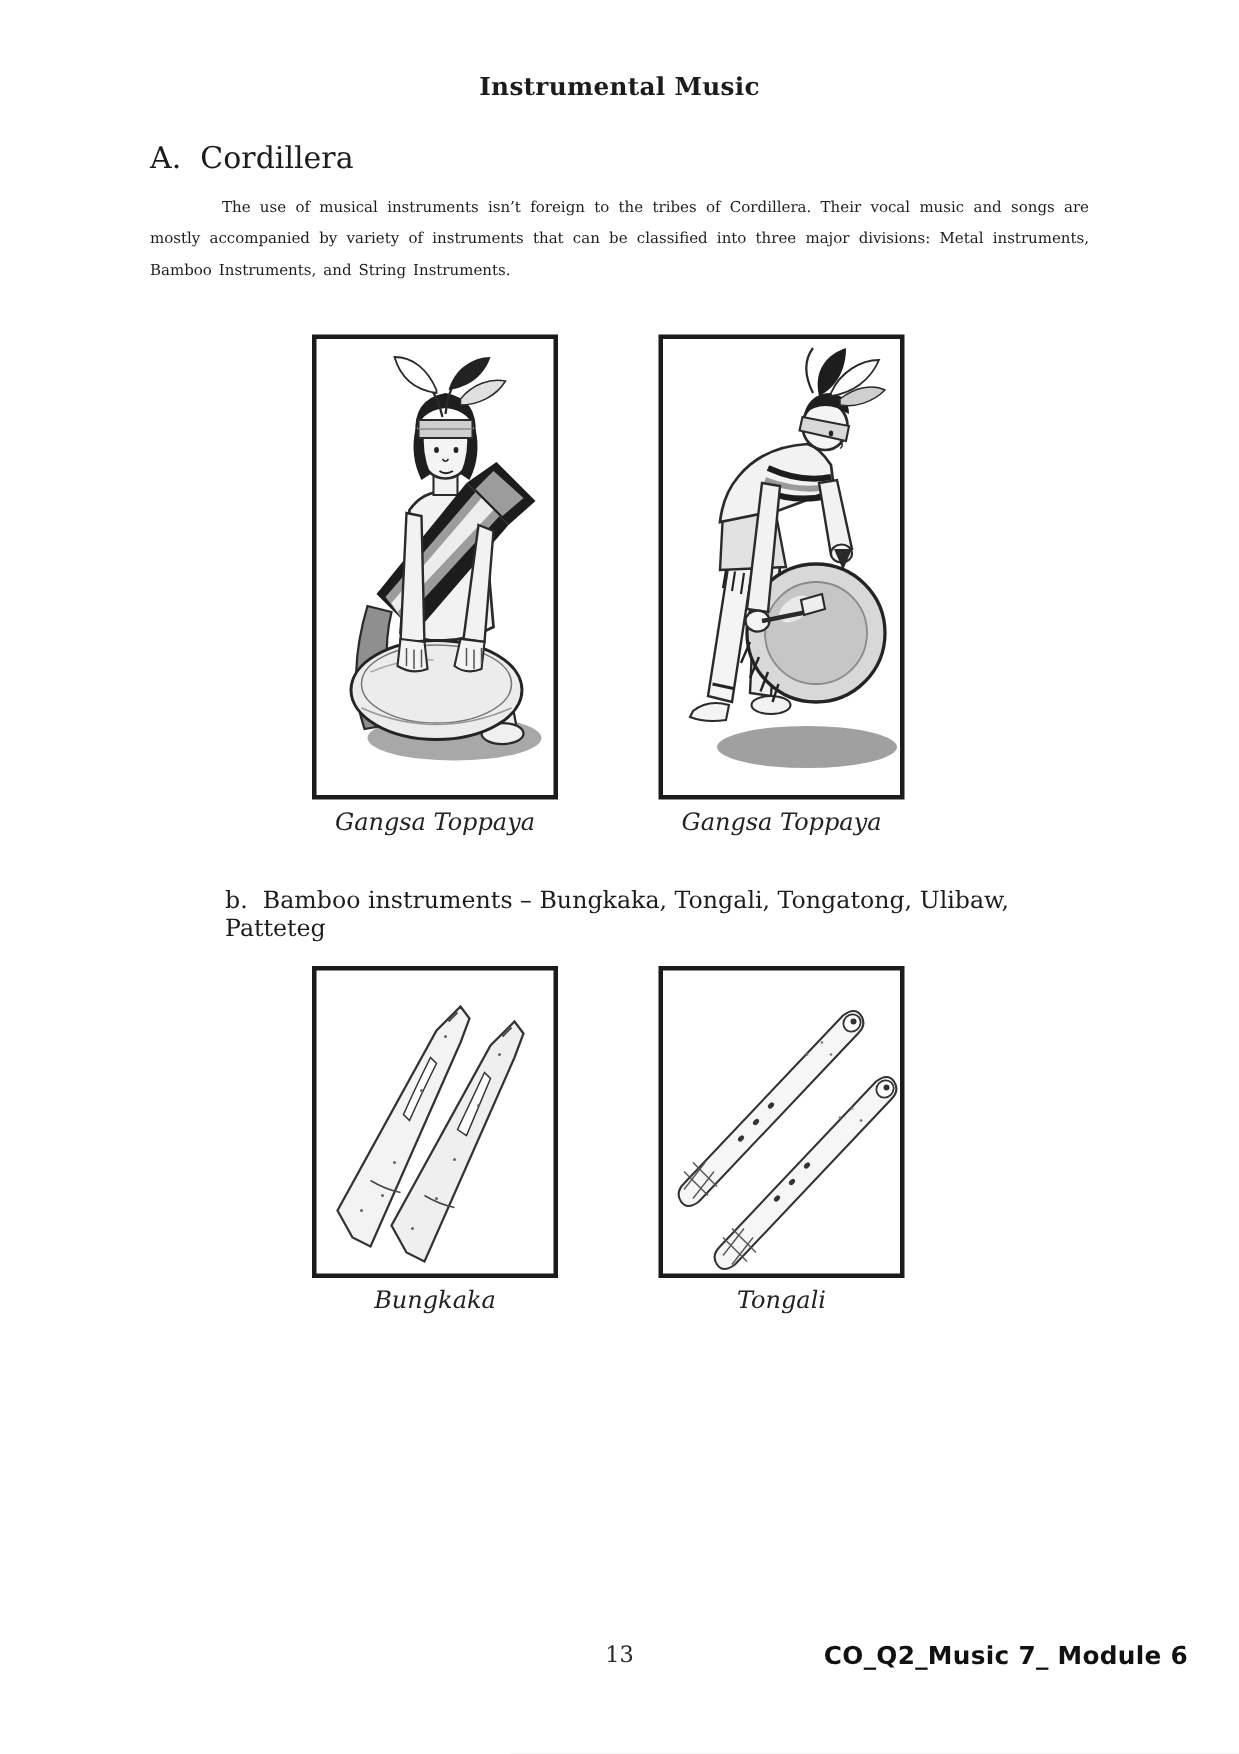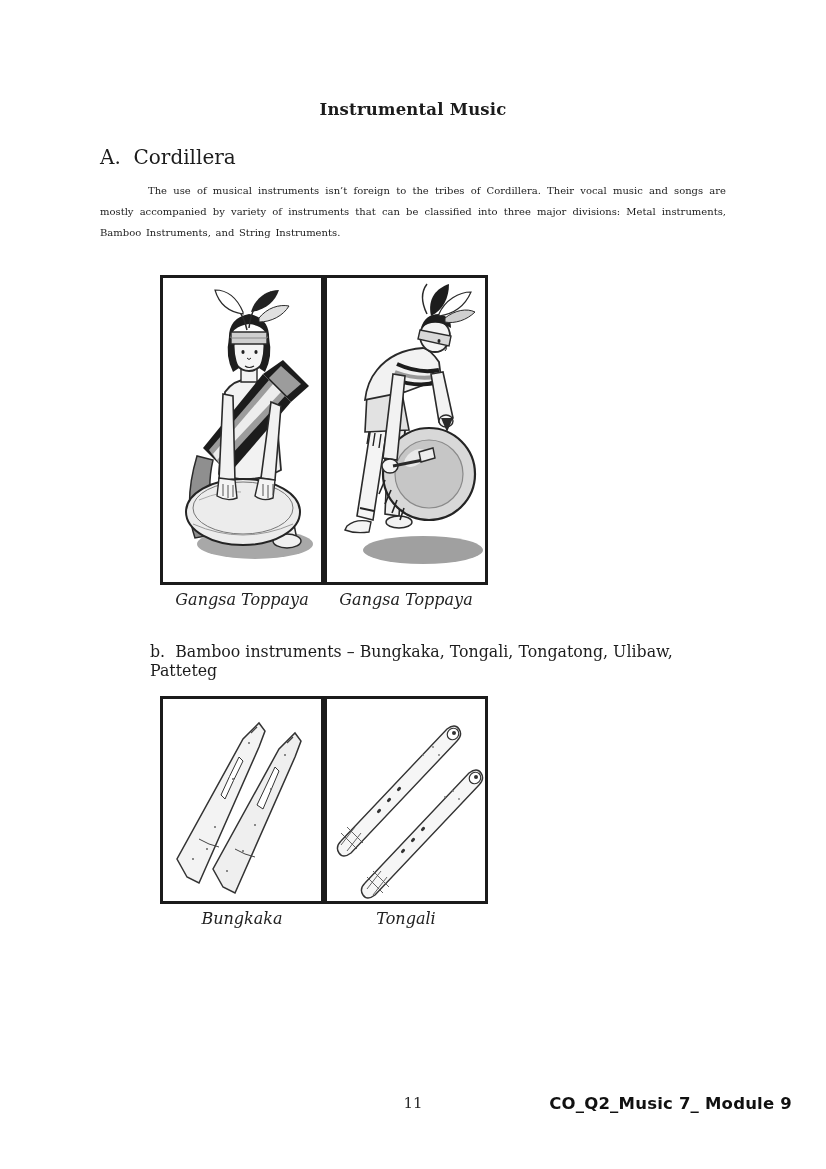--- a/index.html
+++ b/index.html
@@ -4,32 +4,32 @@
 <style>
   * { margin:0; padding:0; box-sizing:border-box; }
   html,body { background:#f0f0f0; }
   .page {
     width:826px; height:1169px; margin:0 auto; position:relative;
     background:#ffffff; color:#1c1c1c;
     font-family:"DejaVu Serif", serif; overflow:hidden;
   }
   .content { padding:0 100px; }
   .title {
-    padding-top:100px; text-align:center;
+    padding-top:48px; text-align:center;
     font-size:16.5px; font-weight:bold; letter-spacing:.2px;
   }
   .section-label { margin-top:26px; font-size:20px; white-space:pre-wrap; }
   .paragraph {
     margin-top:11px; font-size:10px; line-height:21px;
     text-align:justify; text-indent:48px; word-spacing:1.5px;
   }
   .item-label { margin-left:50px; font-size:15.8px; white-space:pre-wrap; }
   .item-label.a { margin-top:22px; }
   .item-label.b { margin-top:33px; }
-  .figure-row { display:flex; margin-left:60px; }
+  .figure-row { display:flex; gap:67px; margin-left:108px; }
   .figure-row.metal  { margin-top:32px; }
   .figure-row.bamboo { margin-top:16px; }
   .figure { width:164px; text-align:center; }
   .frame {
     width:164px; border:3px solid #1b1b1b; background:#fff;
     display:flex; align-items:center; justify-content:center; overflow:hidden;
   }
   .frame.tall  { height:310px; }
   .frame.short { height:208px; }
   .frame svg { display:block; }
@@ -250,15 +250,15 @@
                 <circle cx="132" cy="100" r="0.9"></circle>
             </g>
           </svg>
         </div>
         <figcaption class="caption">Tongali</figcaption>
       </figure>
     </div>
 
   </div>
 
-  <div class="page-number">11</div>
-  <div class="module-code">CO_Q2_Music 7_ Module 9</div>
+  <div class="page-number">13</div>
+  <div class="module-code">CO_Q2_Music 7_ Module 6</div>
 </div>
 
 </body></html>

